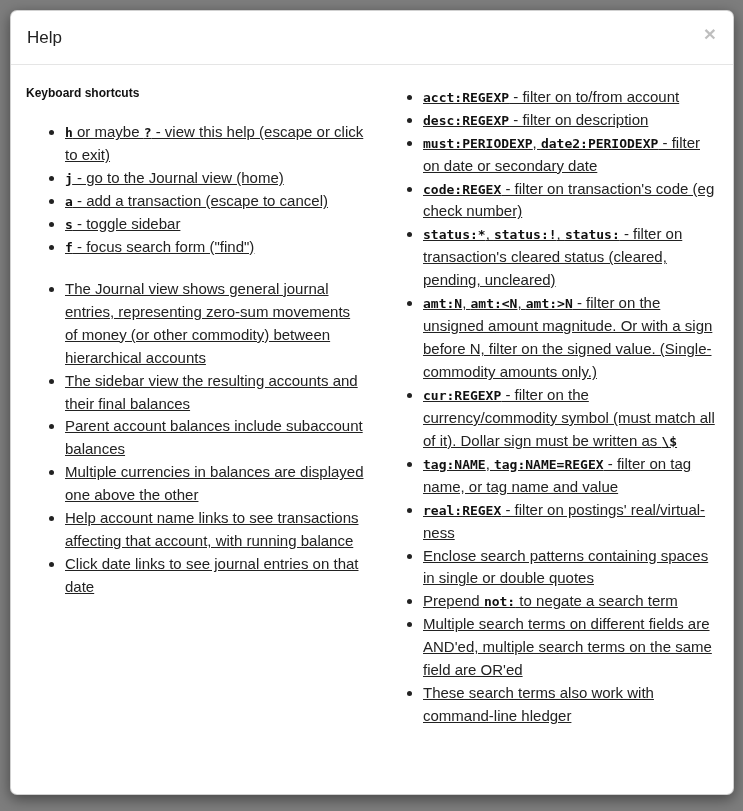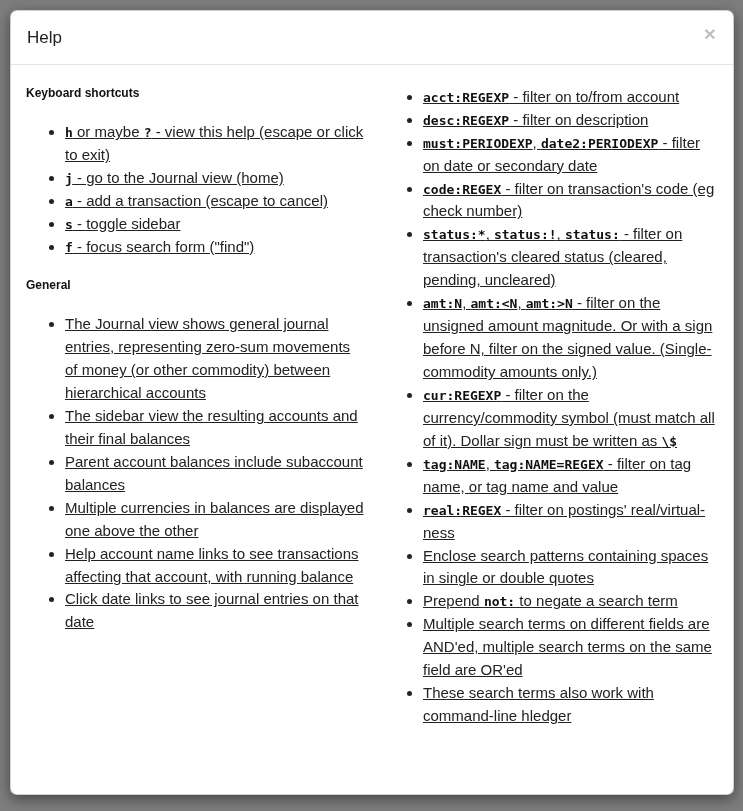--- a/index.html
+++ b/index.html
@@ -107,21 +107,20 @@
       <div class="col col-left">
         <h5 class="section-heading">Keyboard shortcuts</h5>
         <ul class="help-list">
             <li><code class="code-term">h</code> or maybe <code class="code-term">?</code> - view this help (escape or click to exit)</li>
             <li><code class="code-term">j</code> - go to the Journal view (home)</li>
             <li><code class="code-term">a</code> - add a transaction (escape to cancel)</li>
             <li><code class="code-term">s</code> - toggle sidebar</li>
             <li><code class="code-term">f</code> - focus search form ("find")</li>
           </ul>
 
-        <h5 class="section-heading second">General</h5>
         <ul class="help-list">
             <li>The Journal view shows general journal entries, representing zero-sum movements of money (or other commodity) between hierarchical accounts</li>
             <li>The sidebar view the resulting accounts and their final balances</li>
             <li>Parent account balances include subaccount balances</li>
             <li>Multiple currencies in balances are displayed one above the other</li>
             <li>Help account name links to see transactions affecting that account, with running balance</li>
             <li>Click date links to see journal entries on that date</li>
           </ul>
       </div>
 

